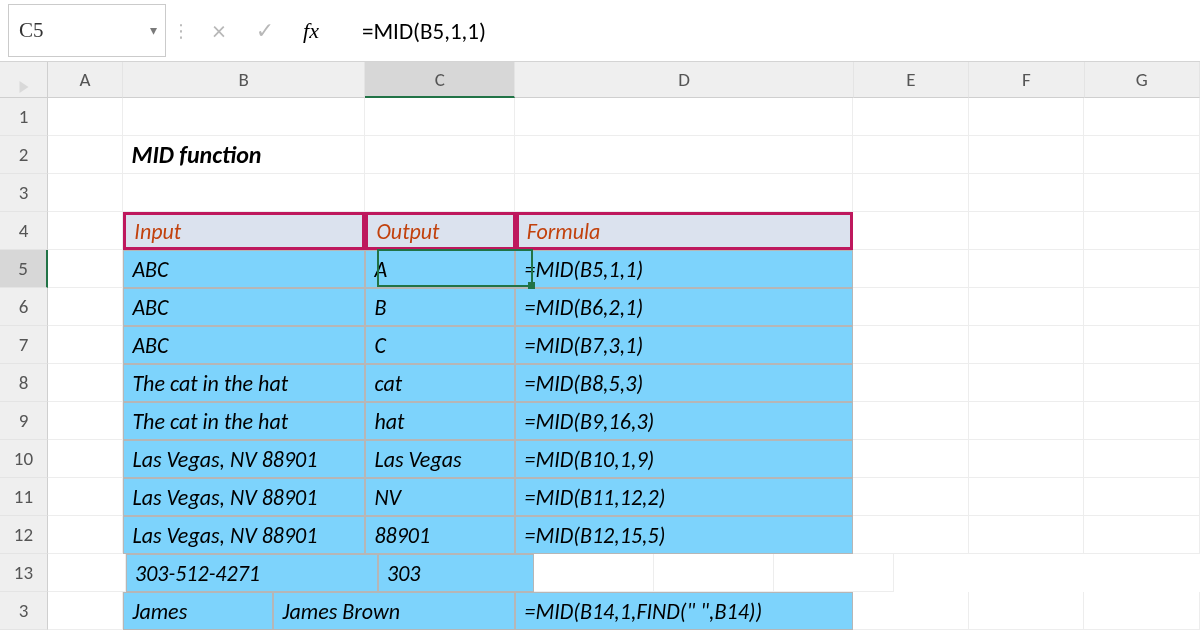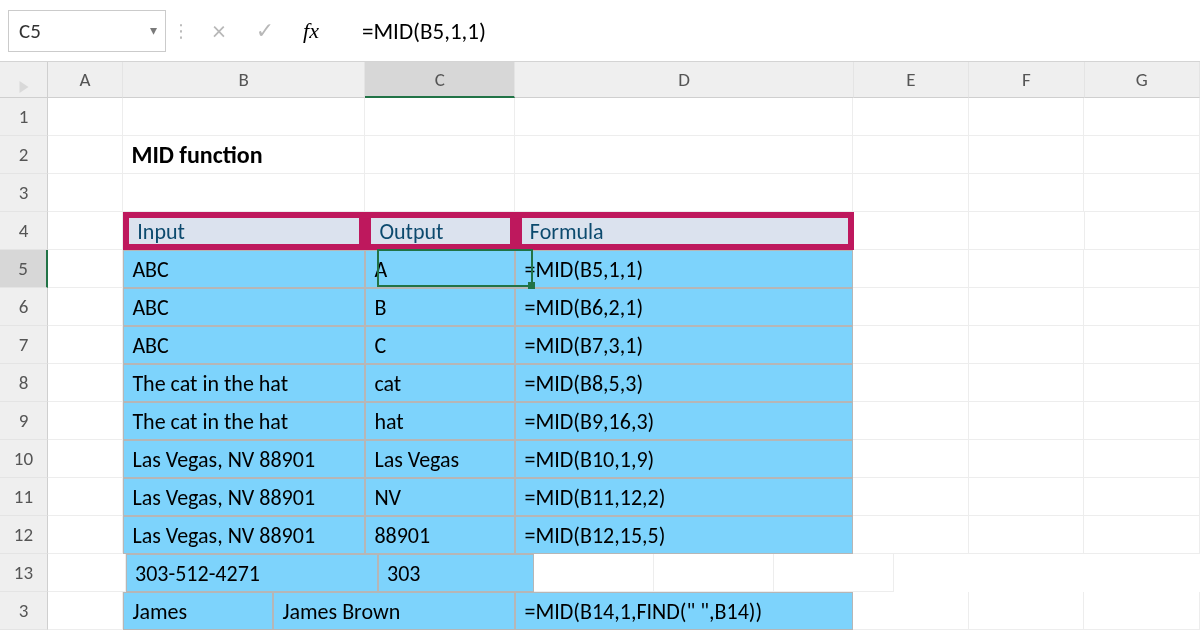--- a/index.html
+++ b/index.html
@@ -15,29 +15,30 @@
   .formula-bar {
     display: flex;
     align-items: center;
     height: 62px;
     border-bottom: 1px solid #d4d4d4;
     background: #fff;
     padding-left: 8px;
   }
   .name-box {
     width: 158px;
-    height: 42px;
+    height: 53px;
     border: 1px solid #cbcbcb;
     background: #fff;
     display: flex;
     align-items: center;
     padding: 0 8px 0 10px;
     font-size: 21px;
     color: #333;
     justify-content: space-between;
+    font-family: Liberation Serif, serif;
   }
   .name-box-dd {
     color: #7a7a7a;
     font-size: 14px;
   }
   .fb-divider {
     width: 30px;
     display:flex;
     justify-content:center;
     color:#b8b8b8;
@@ -126,20 +127,21 @@
     align-items:center;
     justify-content:center;
     background:#efefef;
   }
   .colh.active {
     background:#d7d7d7;
     border-bottom: 2px solid #217346;
   }
   .cells {
     position: relative;
+    font-style: italic;
   }
   .row {
     display:flex;
     height: 38px;
   }
   .cell {
     border-right: 1px solid #ededed;
     border-bottom: 1px solid #ededed;
     font-size: 22px;
     padding: 0 8px;
@@ -157,22 +159,22 @@
   .wF { width: 120px; }
   .wG { width: 120px; }
 
   .title {
     font-weight: bold;
     font-size: 24px;
     color:#000;
   }
   .tbl-head {
     background: #dbe2ee;
-    border: 6px solid #be185d;
-    color:#0c4a6e;
+    border: 3px solid #be185d;
+    color:#c2410c;
   }
   .tbl-cell {
     border: 1px solid #b6b6b6;
     background:#7dd3fc;
   }
   .active-cell-overlay {
     position: absolute;
     border: 2px solid #217346;
     pointer-events: none;
     z-index: 5;

